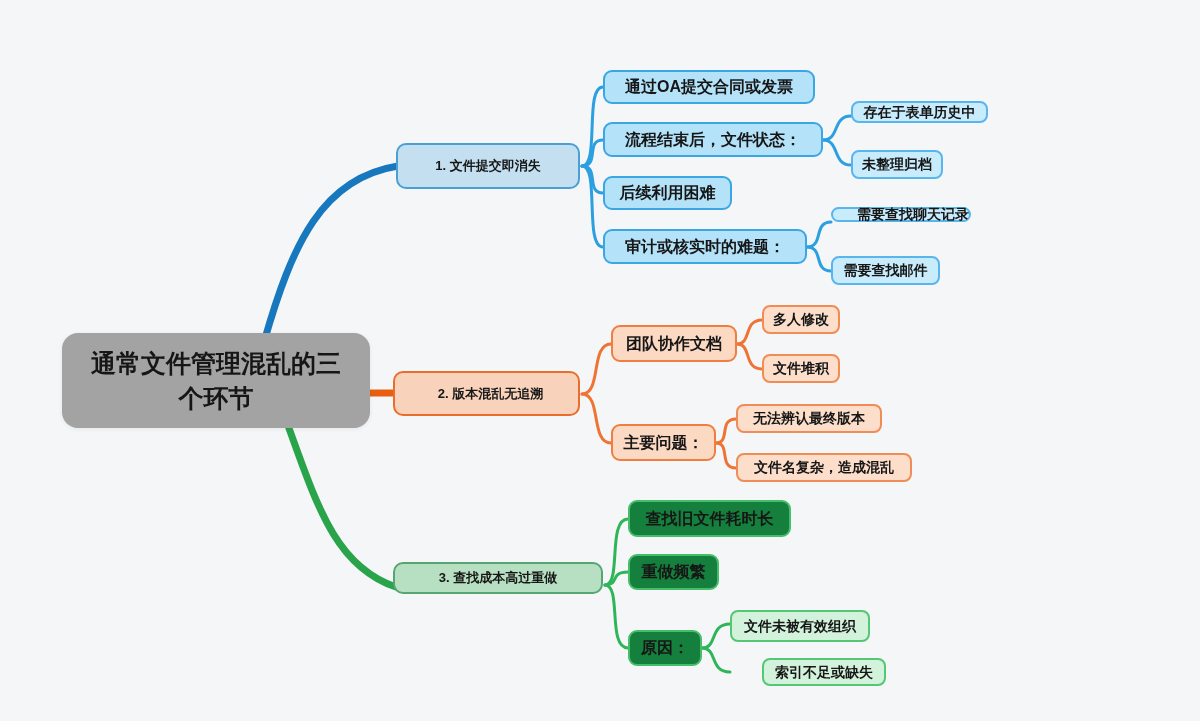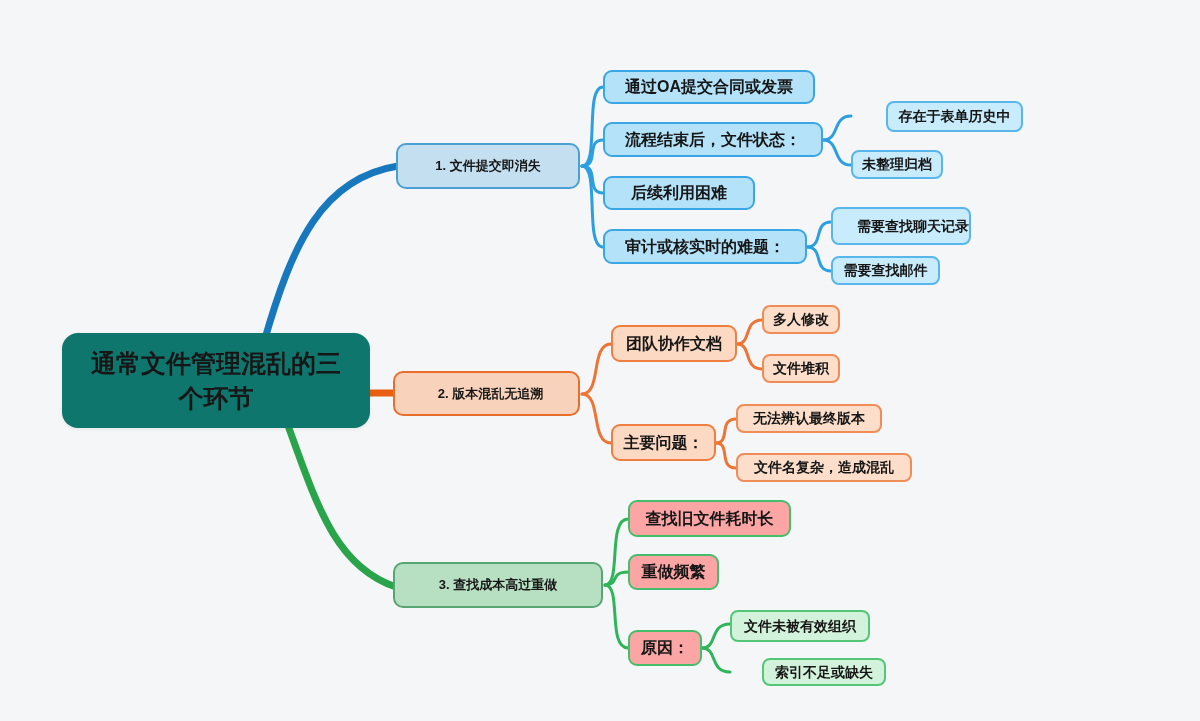--- a/index.html
+++ b/index.html
@@ -17,21 +17,21 @@
   #edges{position:absolute;left:0;top:0;width:1200px;height:721px;}
   .node{
     position:absolute;
     box-sizing:border-box;
     display:flex;align-items:center;justify-content:center;
     white-space:nowrap;
     line-height:1.2;
     cursor:default;
   }
   .root{
-    background:#0f766e;
+    background:#a3a3a3;
     border-radius:16px;
     font-size:25px;font-weight:700;
     text-align:center;
     white-space:normal;
     line-height:1.4;
     padding:0 20px;
     box-shadow:0 1px 4px rgba(0,0,0,.07);
   }
   .lvl1{font-size:13px;font-weight:700;border-radius:10px;border:2px solid;}
   .lvl2{font-size:16px;font-weight:700;border-radius:9px;border:2px solid;}
@@ -39,21 +39,21 @@
   
   .b1-main{background:#c3dff0;border-color:#4aa0d4;}
   .b1-child{background:#b3e2f9;border-color:#3aa6e4;}
   .b1-leaf{background:#c9ecfc;border-color:#58b6ec;}
   
   .b2-main{background:#f8d2ba;border-color:#e96e2c;}
   .b2-child{background:#fbd9c2;border-color:#ef7e40;}
   .b2-leaf{background:#fcdecb;border-color:#f08c55;}
   
   .b3-main{background:#b7dfc1;border-color:#58a574;}
-  .b3-child{background:#fca5a5;border-color:#46bd69;}
+  .b3-child{background:#15803d;border-color:#46bd69;}
   .b3-leaf{background:#d3f2db;border-color:#55c675;}
   
   .e-main{fill:none;stroke-width:7;stroke-linecap:round;}
   .e-thin{fill:none;stroke-width:3;stroke-linecap:round;}
   .e-blue-main{stroke:#1878be;}
   .e-blue{stroke:#2b9fe0;}
   .e-orange-main{stroke:#e8600f;}
   .e-orange{stroke:#ee7434;}
   .e-green-main{stroke:#2aa44b;}
   .e-green{stroke:#2eb558;}
@@ -90,35 +90,35 @@
     <path class="e-thin e-green" d="M 605 585 C 622 585, 607 648, 628 648"></path>
     <path class="e-thin e-green" d="M 702 648 C 718 648, 709 624, 730 624"></path>
     <path class="e-thin e-green" d="M 702 648 C 718 648, 709 672, 730 672"></path>
   </svg>
 
   <div class="node root" style="left:62px;top:333px;width:308px;height:95px;">通常文件管理混乱的三个环节</div>
 
   <div class="node lvl1 b1-main" style="left:396px;top:143px;width:184px;height:46px;">1. 文件提交即消失</div>
   <div class="node lvl2 b1-child" style="left:603px;top:70px;width:212px;height:34px;">通过OA提交合同或发票</div>
   <div class="node lvl2 b1-child" style="left:603px;top:122px;width:220px;height:35px;">流程结束后，文件状态：</div>
-  <div class="node lvl2 b1-child" style="left:603px;top:176px;width:152px;height:34px;">后续利用困难</div>
+  <div class="node lvl2 b1-child" style="left:603px;top:176px;width:129px;height:34px;">后续利用困难</div>
   <div class="node lvl2 b1-child" style="left:603px;top:229px;width:204px;height:35px;">审计或核实时的难题：</div>
-  <div class="node lvl3 b1-leaf" style="left:851px;top:101px;width:137px;height:31px;margin-left:35px;">存在于表单历史中</div>
+  <div class="node lvl3 b1-leaf" style="left:851px;top:101px;width:137px;height:22px;">存在于表单历史中</div>
   <div class="node lvl3 b1-leaf" style="left:851px;top:150px;width:92px;height:29px;">未整理归档</div>
-  <div class="node lvl3 b1-leaf" style="left:831px;top:207px;width:140px;height:38px;padding-left:24px;">需要查找聊天记录</div>
+  <div class="node lvl3 b1-leaf" style="left:831px;top:207px;width:140px;height:15px;padding-left:24px;">需要查找聊天记录</div>
   <div class="node lvl3 b1-leaf" style="left:831px;top:256px;width:109px;height:29px;">需要查找邮件</div>
 
   <div class="node lvl1 b2-main" style="left:393px;top:371px;width:187px;height:45px;padding-left:8px;">2. 版本混乱无追溯</div>
   <div class="node lvl2 b2-child" style="left:611px;top:325px;width:126px;height:37px;">团队协作文档</div>
   <div class="node lvl2 b2-child" style="left:611px;top:424px;width:105px;height:37px;">主要问题：</div>
   <div class="node lvl3 b2-leaf" style="left:762px;top:305px;width:78px;height:29px;">多人修改</div>
   <div class="node lvl3 b2-leaf" style="left:762px;top:354px;width:78px;height:29px;">文件堆积</div>
   <div class="node lvl3 b2-leaf" style="left:736px;top:404px;width:146px;height:29px;">无法辨认最终版本</div>
   <div class="node lvl3 b2-leaf" style="left:736px;top:453px;width:176px;height:29px;">文件名复杂，造成混乱</div>
 
-  <div class="node lvl1 b3-main" style="left:393px;top:562px;width:210px;height:46px;">3. 查找成本高过重做</div>
+  <div class="node lvl1 b3-main" style="left:393px;top:562px;width:210px;height:32px;">3. 查找成本高过重做</div>
   <div class="node lvl2 b3-child" style="left:628px;top:500px;width:163px;height:37px;">查找旧文件耗时长</div>
   <div class="node lvl2 b3-child" style="left:628px;top:554px;width:91px;height:36px;">重做频繁</div>
   <div class="node lvl2 b3-child" style="left:628px;top:630px;width:74px;height:36px;">原因：</div>
   <div class="node lvl3 b3-leaf" style="left:730px;top:610px;width:140px;height:32px;">文件未被有效组织</div>
   <div class="node lvl3 b3-leaf" style="left:730px;top:658px;width:124px;height:28px;margin-left:32px;">索引不足或缺失</div>
 
 </div>
 
 </body></html>

